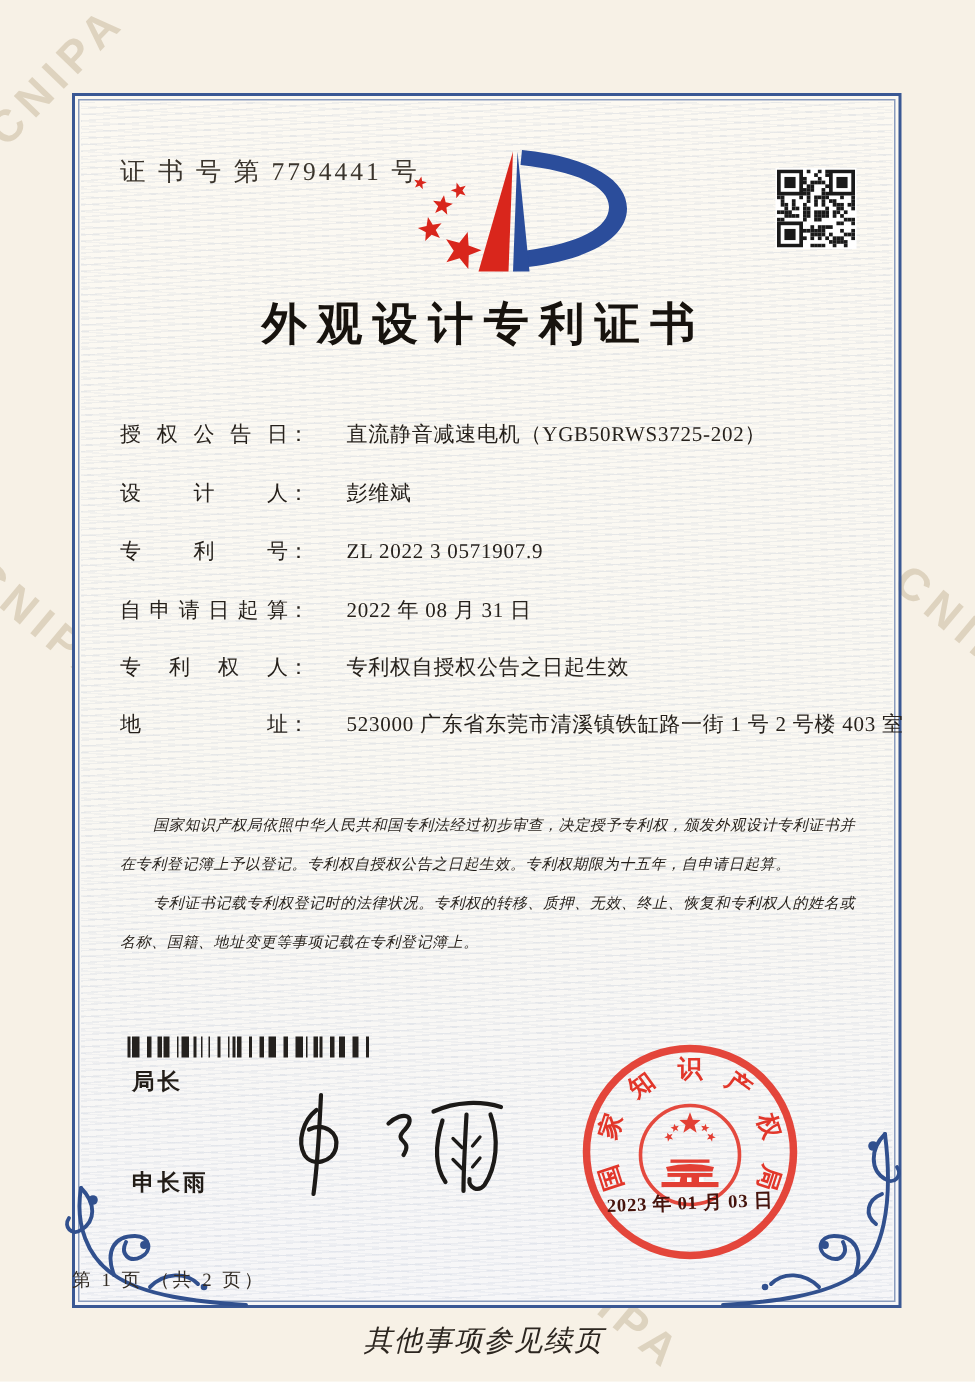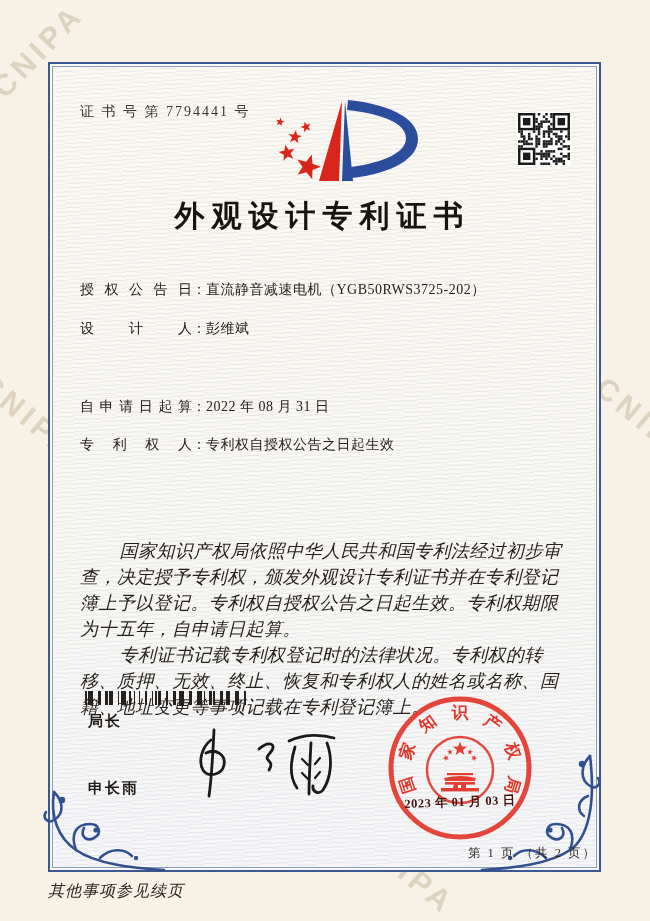--- a/index.html
+++ b/index.html
@@ -18,47 +18,47 @@
   
   .frame{position:absolute;left:48px;top:62px;width:549px;height:806px;
          border:2.5px solid #3a5894;background:linear-gradient(#fcf9f2 0%,#faf8f2 55%,#f6f6f8 100%);}
   .frame-inner{position:absolute;inset:2px;border:1px solid #8a9cbd;}
   .guilloche{position:absolute;inset:4px;
      background:
        repeating-linear-gradient(176deg, rgba(125,145,180,.10) 0 1px, rgba(0,0,0,0) 1px 4px),
        repeating-linear-gradient(184deg, rgba(125,145,180,.07) 0 1px, rgba(0,0,0,0) 1px 5px);}
   .corner{position:absolute;pointer-events:none;}
   
-  .cert-no{position:absolute;left:80px;top:103px;font-size:14px;letter-spacing:2px;color:#3a342c;}
+  .cert-no{position:absolute;left:80px;top:103px;font-size:17px;letter-spacing:2px;color:#3a342c;}
   .logo{position:absolute;left:256px;top:97px;}
   .qr{position:absolute;left:517px;top:112px;width:52px;height:52px;background:#fff;padding:1px;}
   .title{position:absolute;left:48px;top:196px;width:549px;text-align:center;
          font-size:30px;font-weight:bold;letter-spacing:7px;color:#17130e;}
   .row{position:absolute;left:80px;font-size:14px;color:#26211c;white-space:nowrap;}
   .lbl{display:inline-block;width:112px;text-align:justify;text-align-last:justify;vertical-align:baseline;}
   .lbl2{display:inline-block;width:85px;text-align:justify;text-align-last:justify;}
-  .val{margin-left:0;letter-spacing:.5px;}
+  .val{margin-left:25px;letter-spacing:.5px;}
   .grant2{position:absolute;left:265px;top:0;}
   .body-text{position:absolute;left:80px;top:538px;width:492px;font-style:italic;
-             font-size:18px;line-height:26px;letter-spacing:.4px;color:#241f1a;}
+             font-size:10px;line-height:26px;letter-spacing:.4px;color:#241f1a;}
   .body-text p{margin:0;text-indent:2.2em;}
   .barcode{position:absolute;left:85px;top:691px;width:164px;height:14px;display:flex;align-items:stretch;}
   .barcode i{display:block;height:100%;}
   .director{position:absolute;left:88px;font-family:"Liberation Sans","DejaVu Sans",sans-serif;
             font-size:15px;font-weight:600;color:#221d18;letter-spacing:2px;}
   .d1{top:712px;} .d2{top:779px;}
   .signature{position:absolute;left:183px;top:720px;}
   .seal{position:absolute;left:384px;top:692px;width:152px;height:152px;}
   .seal-date{position:absolute;left:0;top:102px;width:152px;text-align:center;
              font-size:12.5px;font-weight:bold;color:#45130c;letter-spacing:.5px;
              transform:rotate(-2deg);white-space:nowrap;}
-  .footer-page{position:absolute;left:48px;top:845px;width:549px;text-align:right;
+  .footer-page{position:absolute;left:48px;top:845px;width:549px;text-align:left;
                font-size:12.5px;letter-spacing:2px;color:#332d26;}
-  .cont-note{position:absolute;left:48px;top:881px;width:549px;text-align:left;
-             font-style:italic;font-size:16px;letter-spacing:1px;color:#2c2620;}
+  .cont-note{position:absolute;left:48px;top:881px;width:549px;text-align:center;
+             font-style:italic;font-size:19px;letter-spacing:1px;color:#2c2620;}
 </style>
 </head>
 <body>
 
 <div class="stage">
 
   <div class="wm wm1">CNIPA</div>
   <div class="wm wm2">CNIPA</div>
   <div class="wm wm3">CNIPA</div>
   <div class="wm wm4">CNIPA</div>
@@ -262,25 +262,31 @@
     </svg>
 
   <div class="title">外观设计专利证书</div>
 
   <div class="row" style="top:281px">
     <span class="lbl">授权公告日</span><span>：</span><span class="val">直流静音减速电机（YGB50RWS3725-202）</span>
   </div>
   <div class="row" style="top:320px">
     <span class="lbl">设 计 人</span><span>：</span><span class="val">彭维斌</span>
   </div>
+  <div class="row" style="top:359px">
+    <span class="lbl">专 利 号</span><span>：</span><span class="val">ZL 2022 3 0571907.9</span>
+  </div>
   <div class="row" style="top:398px">
     <span class="lbl">自申请日起算</span><span>：</span><span class="val">2022 年 08 月 31 日</span>
   </div>
   <div class="row" style="top:436px">
     <span class="lbl">专 利 权 人</span><span>：</span><span class="val">专利权自授权公告之日起生效</span>
+  </div>
+  <div class="row" style="top:474px">
+    <span class="lbl">地 址</span><span>：</span><span class="val">523000 广东省东莞市清溪镇铁缸路一街 1 号 2 号楼 403 室</span>
   </div>
 
   <div class="body-text">
     <p>国家知识产权局依照中华人民共和国专利法经过初步审查，决定授予专利权，颁发外观设计专利证书并在专利登记簿上予以登记。专利权自授权公告之日起生效。专利权期限为十五年，自申请日起算。</p>
     <p>专利证书记载专利权登记时的法律状况。专利权的转移、质押、无效、终止、恢复和专利权人的姓名或名称、国籍、地址变更等事项记载在专利登记簿上。</p>
   </div>
 
   <div class="barcode" id="barcode">
       <i style="flex:1;background:#24211e"></i>
       <i style="flex:1;background:transparent"></i>

